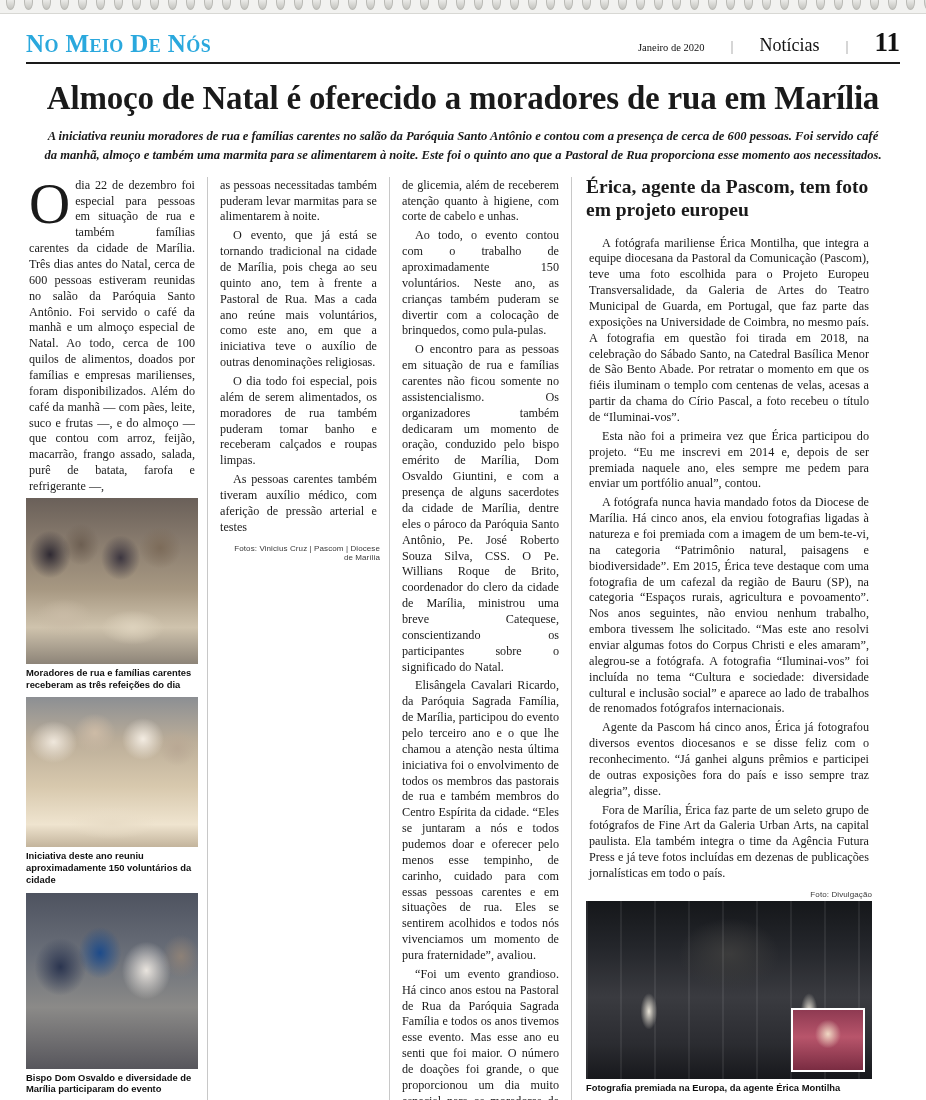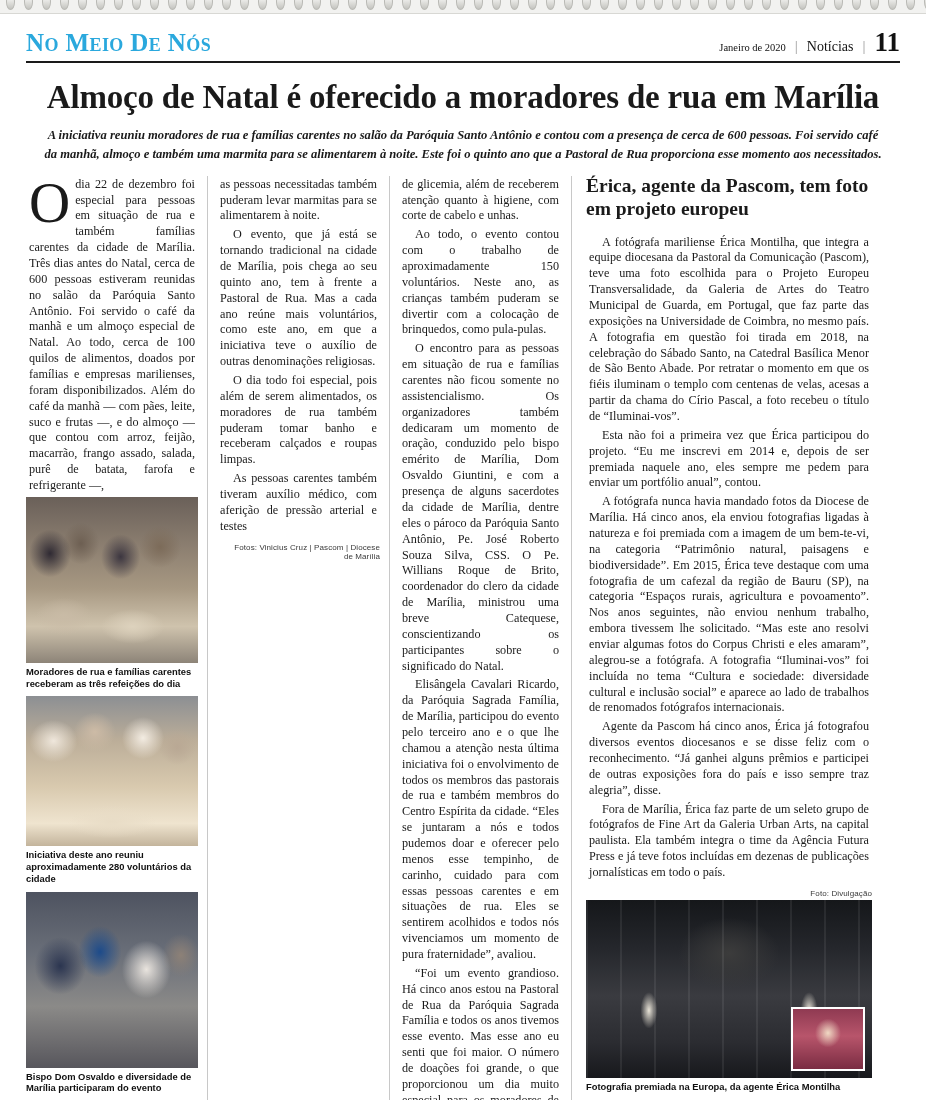--- a/index.html
+++ b/index.html
@@ -54,29 +54,29 @@
     font-weight: bold;
     font-variant: small-caps;
     font-size: 25px;
     letter-spacing: .4px;
     color: #2aa8dd;
     line-height: 1;
   }
   .masthead-right {
     display: flex;
     align-items: baseline;
-    gap: 9px;
+    gap: 26px;
     font-family: "Liberation Serif", serif;
     color: #111;
     white-space: nowrap;
     justify-content: center;
   }
   .masthead-date { font-size: 10.5px; }
   .masthead-sep { color: #9a9a9a; font-size: 15px; font-weight: 300; }
-  .masthead-kicker { font-size: 14px; }
+  .masthead-kicker { font-size: 18px; }
   .masthead-page { font-size: 27px; font-weight: bold; line-height: .9; }
 
   .rule-thick {
     border-top: 2.5px solid #1a1a1a;
     margin: 2px 0 0 0;
   }
 
   
   .headline {
     font-family: "Liberation Serif", serif;
@@ -316,21 +316,21 @@
     <div class="col c1">
       <p class="body first dropcap">O dia 22 de dezembro foi especial para pessoas em situação de rua e também famílias carentes da cidade de Marília. Três dias antes do Natal, cerca de 600 pessoas estiveram reunidas no salão da Paróquia Santo Antônio. Foi servido o café da manhã e um almoço especial de Natal. Ao todo, cerca de 100 quilos de alimentos, doados por famílias e empresas marilienses, foram disponibilizados. Além do café da manhã — com pães, leite, suco e frutas —, e do almoço — que contou com arroz, feijão, macarrão, frango assado, salada, purê de batata, farofa e refrigerante —,</p>
 
       <div class="figure">
         <div class="photo ph1"></div>
         <div class="caption">Moradores de rua e famílias carentes receberam as três refeições do dia</div>
       </div>
 
       <div class="figure">
         <div class="photo ph2"></div>
-        <div class="caption">Iniciativa deste ano reuniu aproximadamente 280 voluntários da cidade</div>
+        <div class="caption">Iniciativa deste ano reuniu aproximadamente 150 voluntários da cidade</div>
       </div>
 
       <div class="figure">
         <div class="photo ph3"></div>
         <div class="caption">Bispo Dom Osvaldo e diversidade de Marília participaram do evento</div>
       </div>
     </div>
 
     <div class="divider"></div>
 

